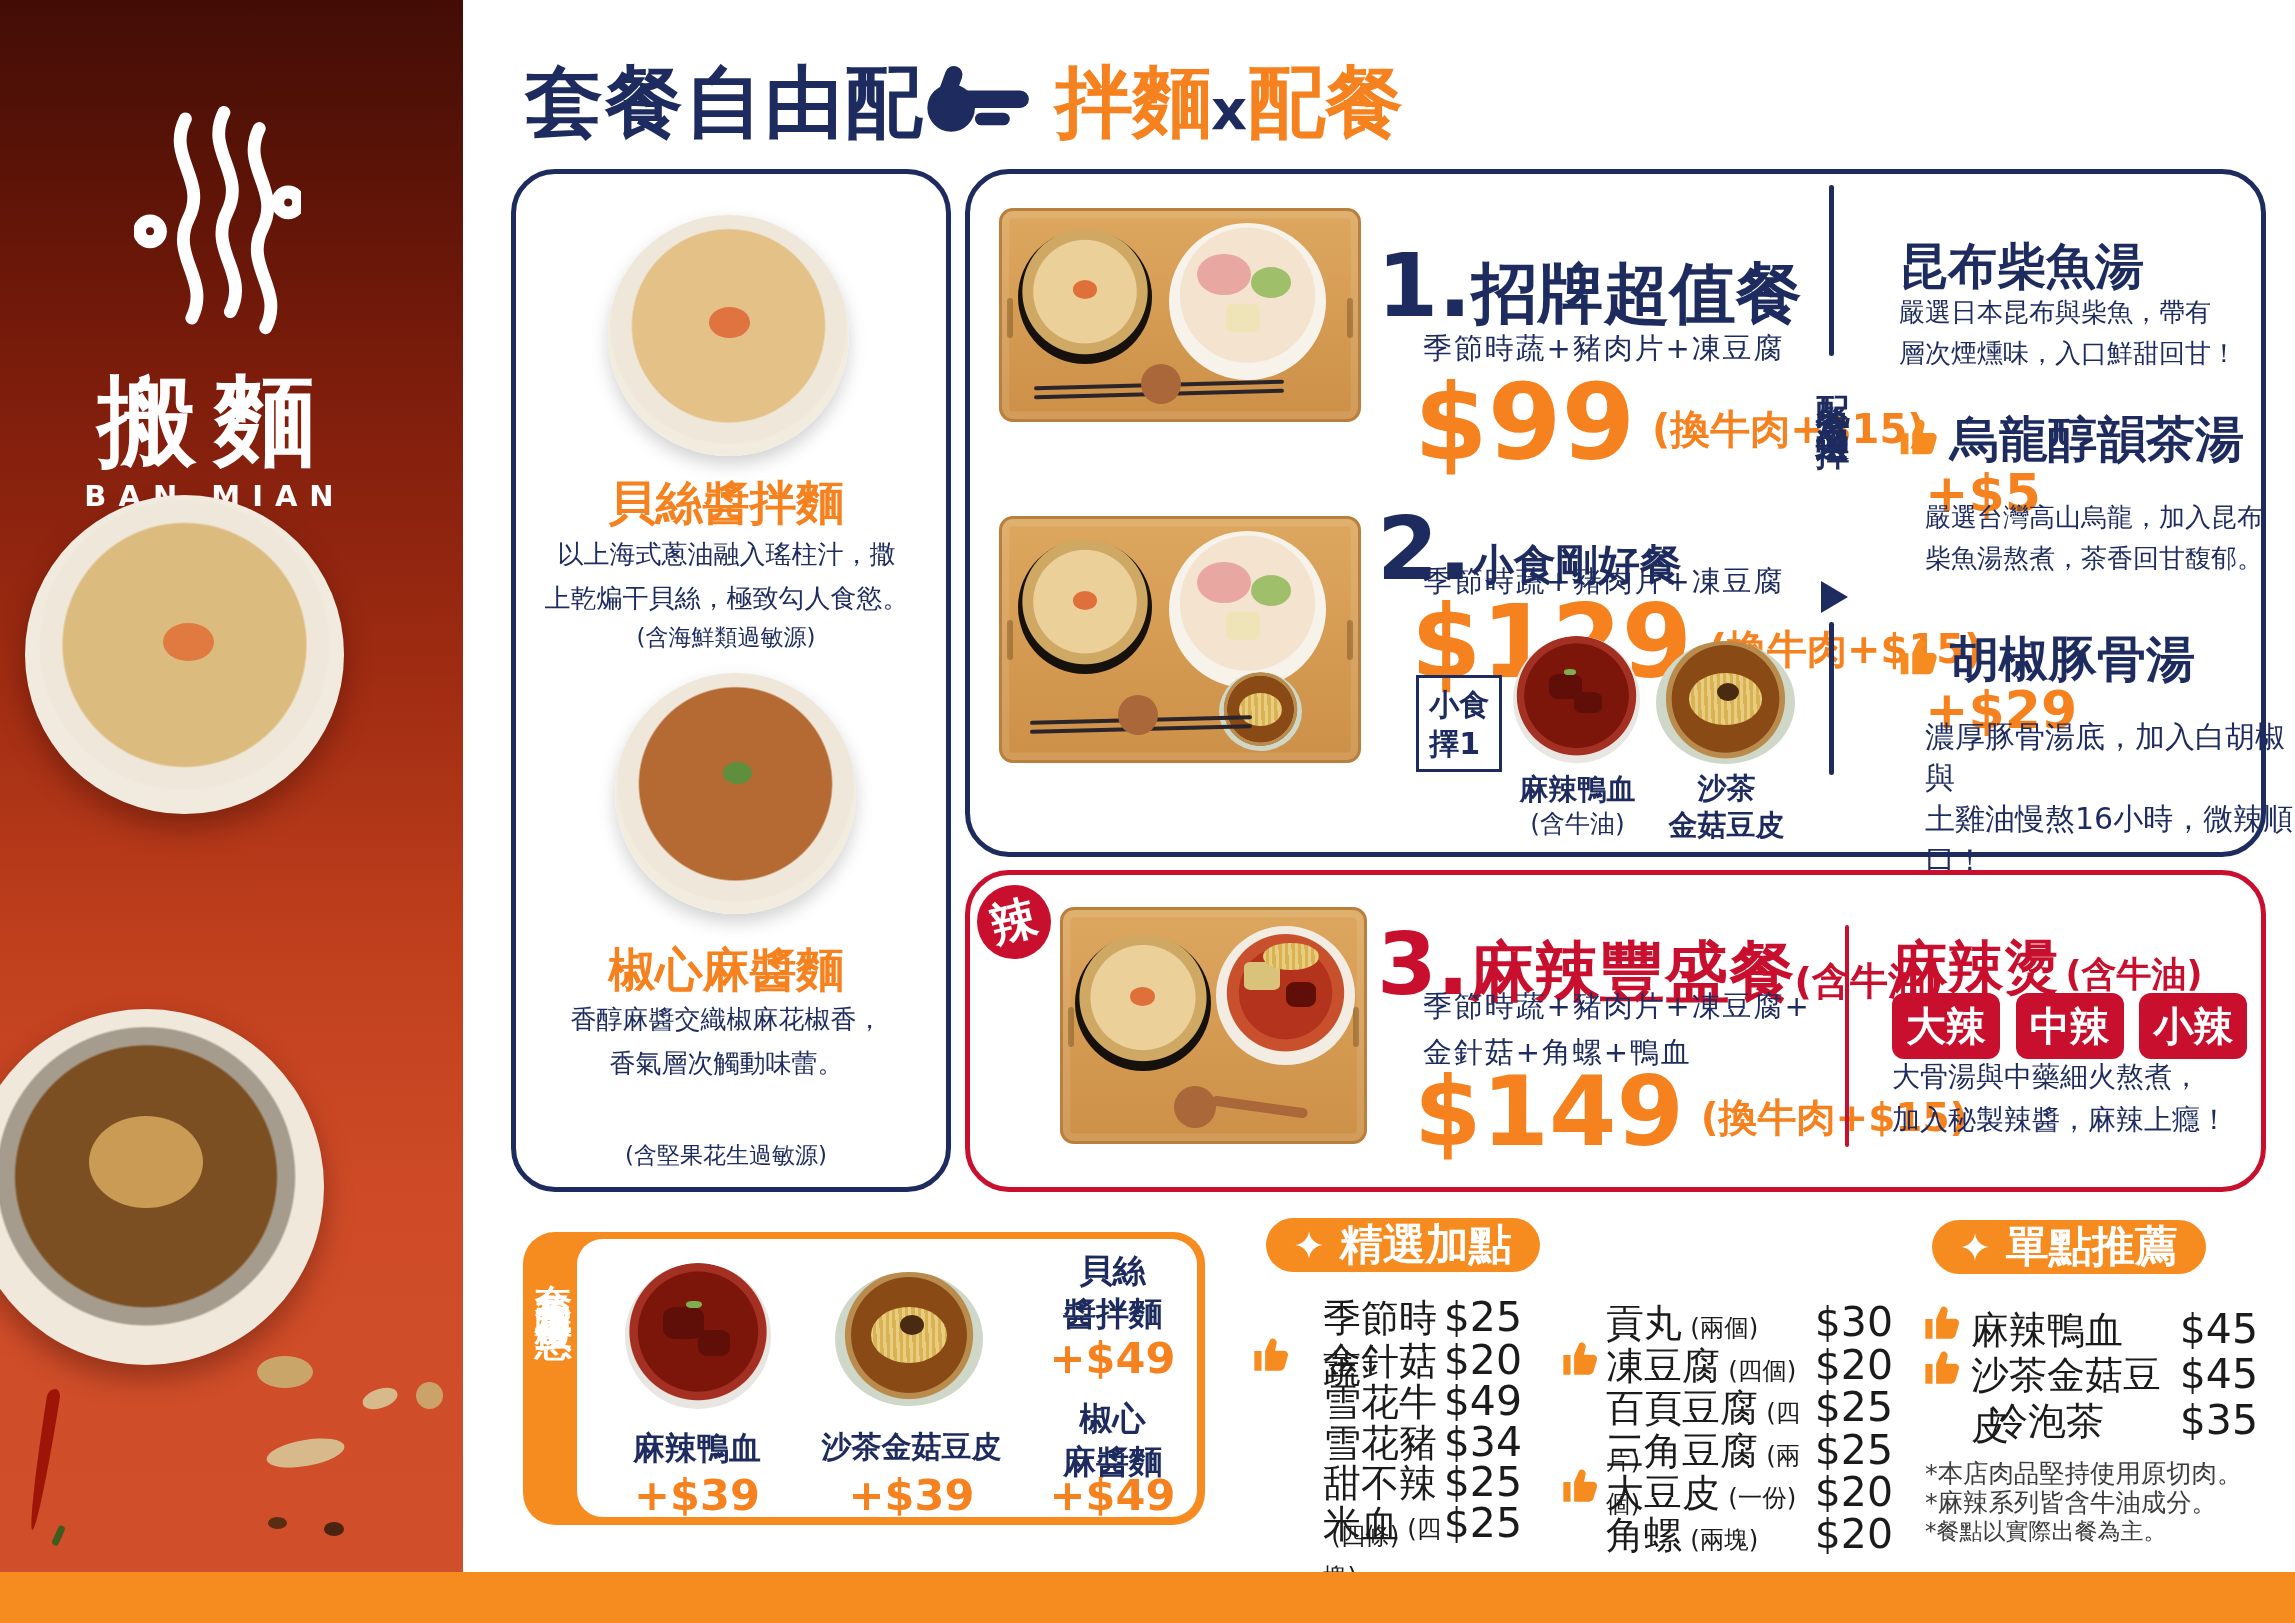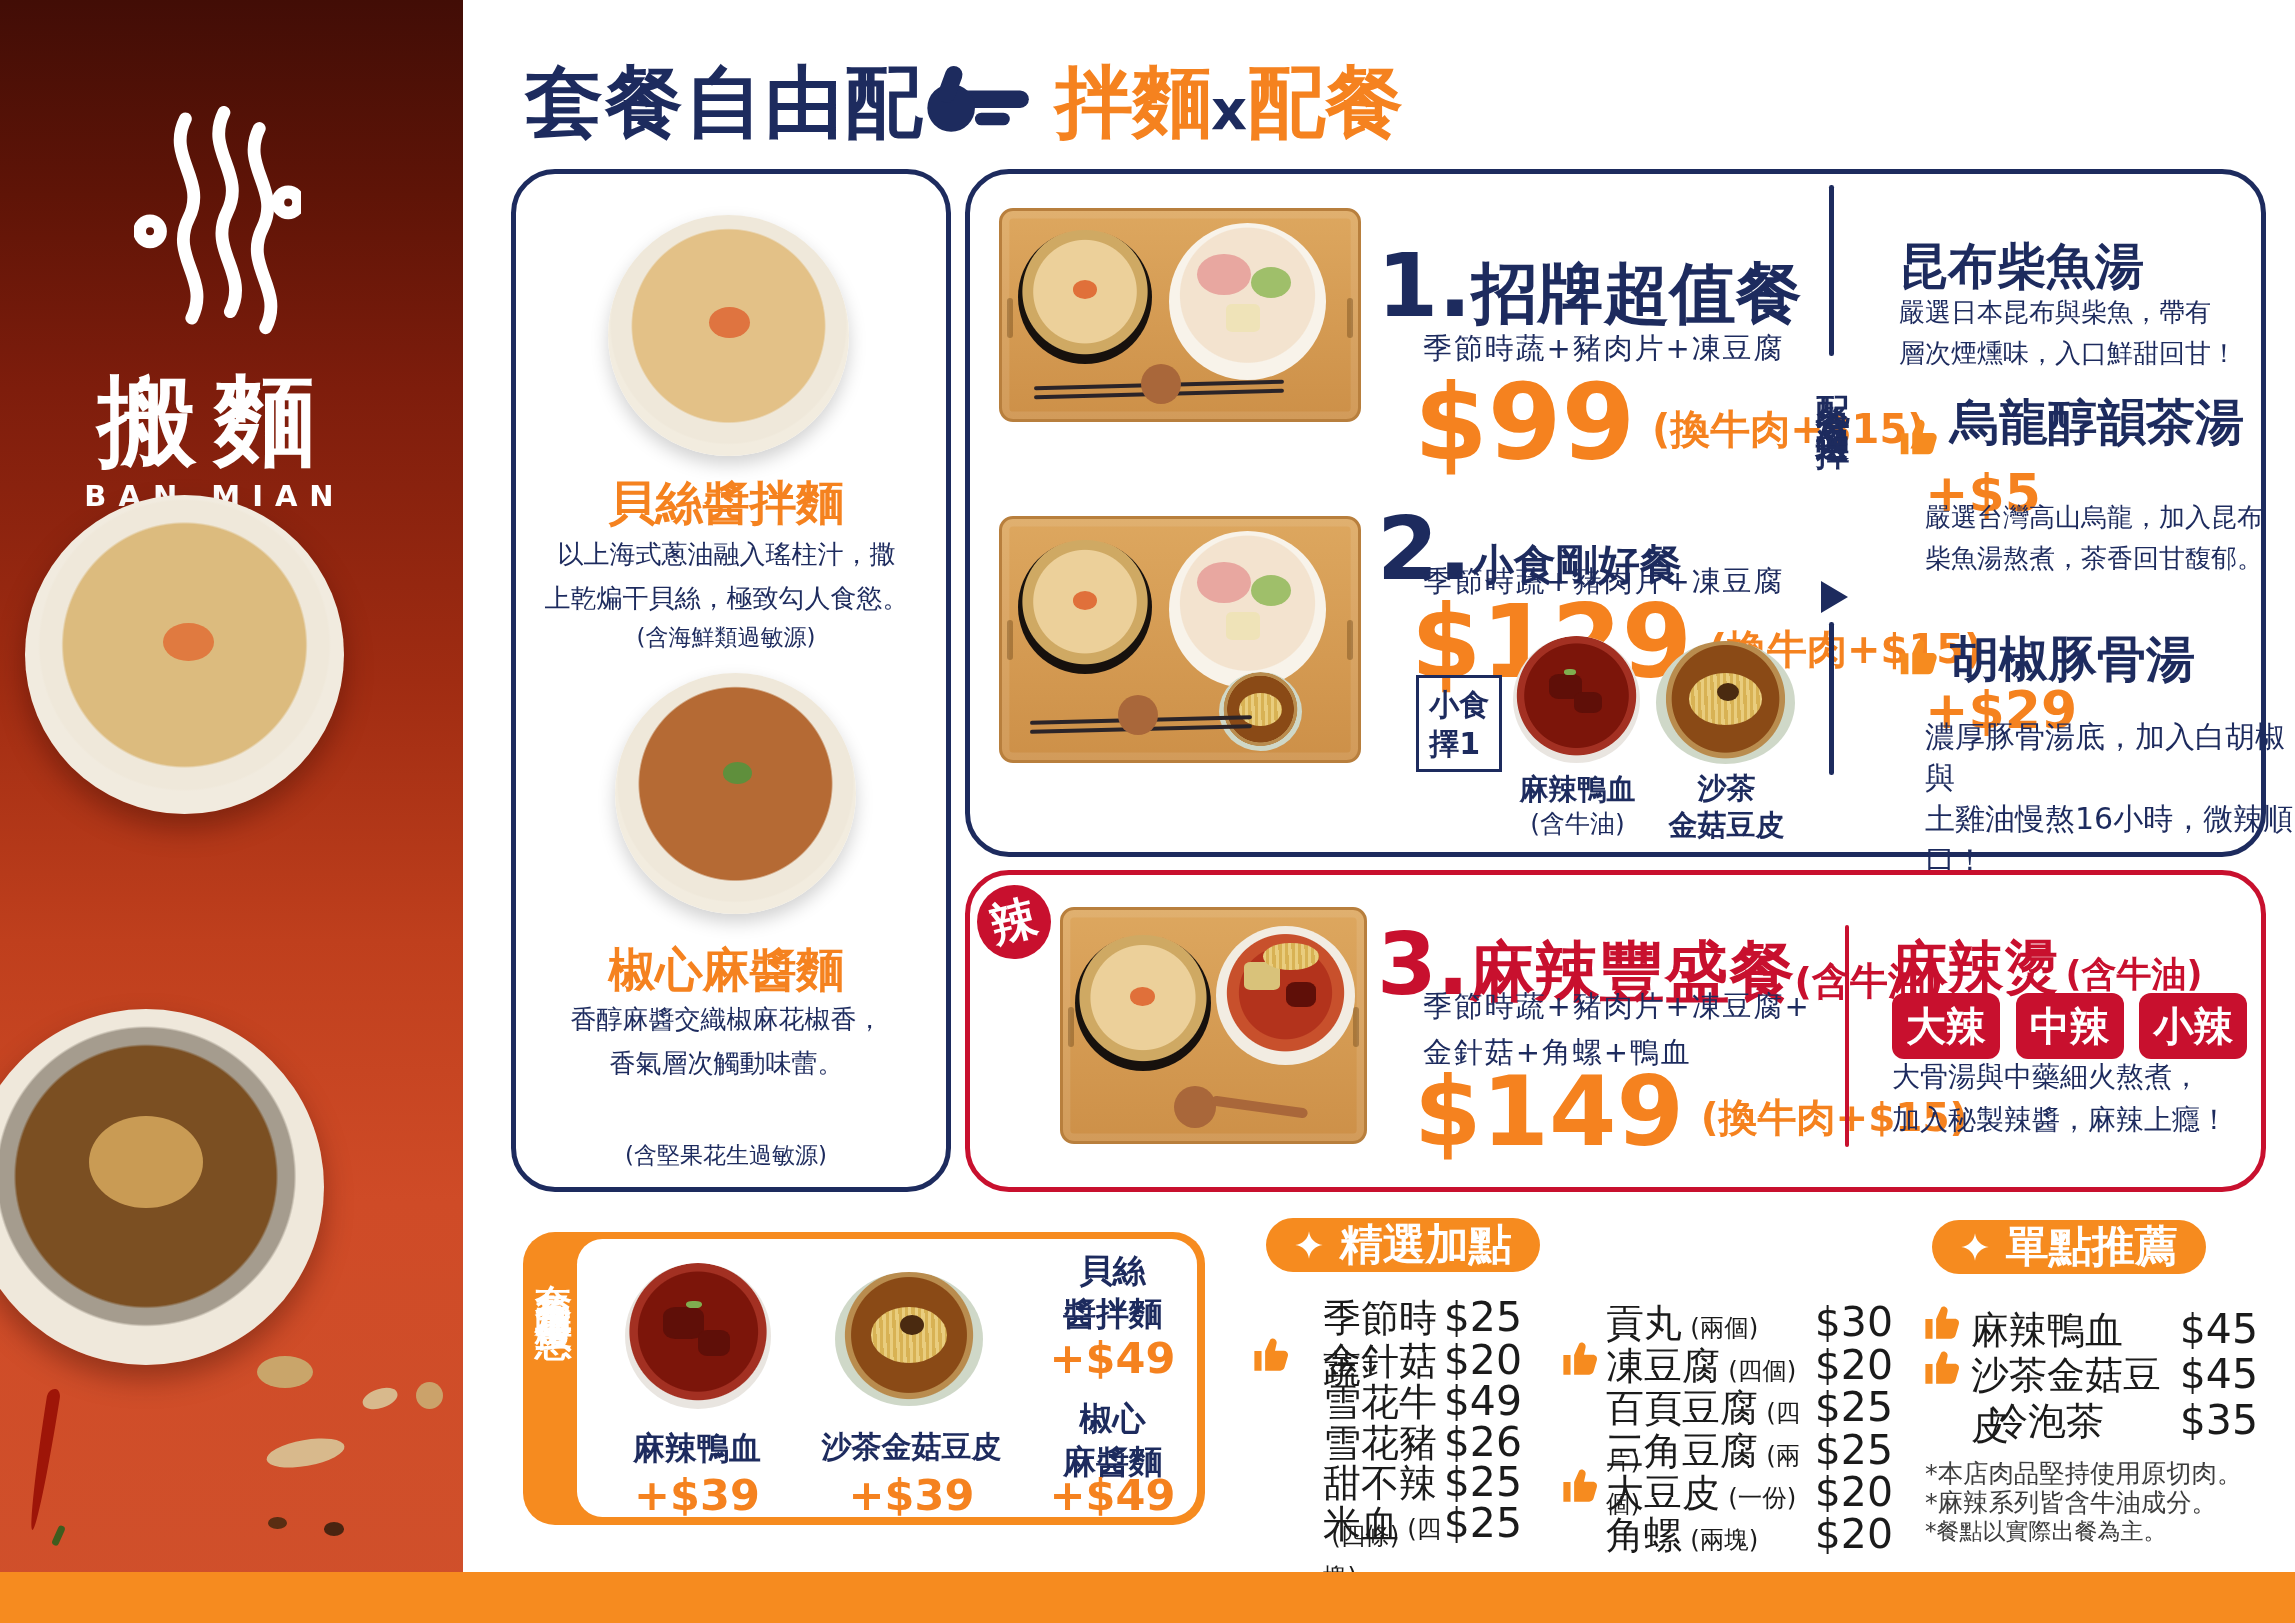--- a/index.html
+++ b/index.html
@@ -200,21 +200,21 @@
   <div class="abs tri-right" style="left:1821px;top:581px;"></div>
   <div class="abs vline-navy" style="left:1829px;top:622px;height:153px;"></div>
 
   <div class="abs navy b" style="left:1899px;top:234px;font-size:49px;">昆布柴魚湯</div>
   <div class="abs navy pre" style="left:1899px;top:292px;font-size:26px;line-height:41px;">嚴選日本昆布與柴魚，帶有
 層次煙燻味，入口鮮甜回甘！</div>
 
   <svg class="abs" style="left:1895px;top:414px" width="46" height="46" viewBox="0 0 24 24">
     <path d="M3 10h4v11H3z M9 21h8.4c1.2 0 2.2-.8 2.5-2l1.8-6.2c.4-1.5-.7-2.9-2.3-2.9h-4.9l.9-4.1c.3-1.5-.8-2.8-2.2-2.8-.6 0-1.1.3-1.4.8L9 10z" fill="#f68b1f"></path>
   </svg>
-  <div class="abs navy b" style="left:1950px;top:390px;font-size:49px;">烏龍醇韻茶湯</div>
+  <div class="abs navy b" style="left:1950px;top:407px;font-size:49px;">烏龍醇韻茶湯</div>
   <div class="abs orange b" style="left:1925px;top:463px;font-size:52px;">+$5</div>
   <div class="abs navy pre" style="left:1925px;top:497px;font-size:26px;line-height:41px;">嚴選台灣高山烏龍，加入昆布
 柴魚湯熬煮，茶香回甘馥郁。</div>
 
   <svg class="abs" style="left:1895px;top:634px" width="46" height="46" viewBox="0 0 24 24">
     <path d="M3 10h4v11H3z M9 21h8.4c1.2 0 2.2-.8 2.5-2l1.8-6.2c.4-1.5-.7-2.9-2.3-2.9h-4.9l.9-4.1c.3-1.5-.8-2.8-2.2-2.8-.6 0-1.1.3-1.4.8L9 10z" fill="#f68b1f"></path>
   </svg>
   <div class="abs navy b" style="left:1950px;top:627px;font-size:49px;">胡椒豚骨湯</div>
   <div class="abs orange b" style="left:1925px;top:680px;font-size:52px;">+$29</div>
   <div class="abs navy pre" style="left:1925px;top:716px;font-size:30px;line-height:41px;">濃厚豚骨湯底，加入白胡椒與
@@ -303,21 +303,21 @@
   <div class="abs mrow" style="left:1323px;top:1336px;width:199px;">
     <span class="mname" style="width:143px;"><span>金針菇</span></span>
     <span class="price">$20</span>
   </div>
   <div class="abs mrow" style="left:1323px;top:1377px;width:199px;">
     <span class="mname" style="width:143px;"><span>雪花牛</span></span>
     <span class="price">$49</span>
   </div>
   <div class="abs mrow" style="left:1323px;top:1418px;width:199px;">
     <span class="mname" style="width:143px;"><span>雪花豬</span></span>
-    <span class="price">$26</span>
+    <span class="price">$34</span>
   </div>
   <div class="abs mrow" style="left:1323px;top:1458px;width:199px;">
     <span class="mname" style="width:143px;"><span>甜不辣</span><span class="qty">(四條)</span></span>
     <span class="price">$25</span>
   </div>
   <div class="abs mrow" style="left:1323px;top:1499px;width:199px;">
     <span class="mname" style="width:143px;"><span>米血</span><span class="qty">(四塊)</span></span>
     <span class="price">$25</span>
   </div>
 

